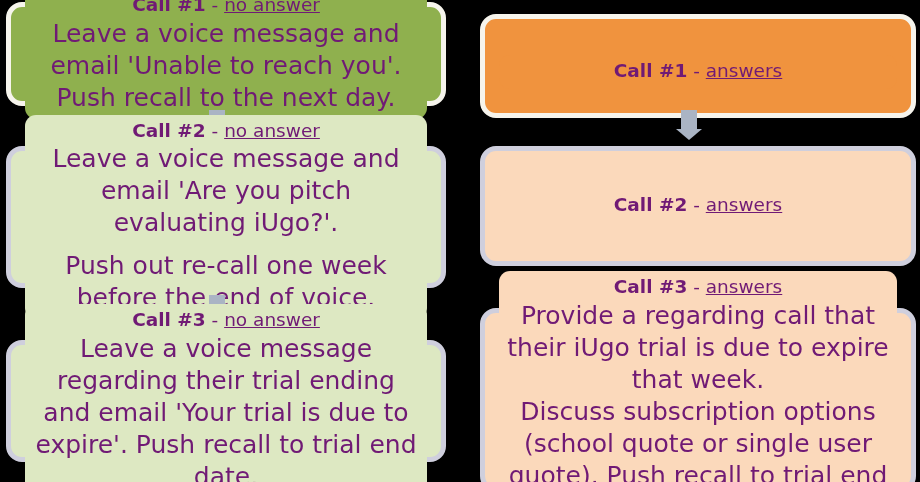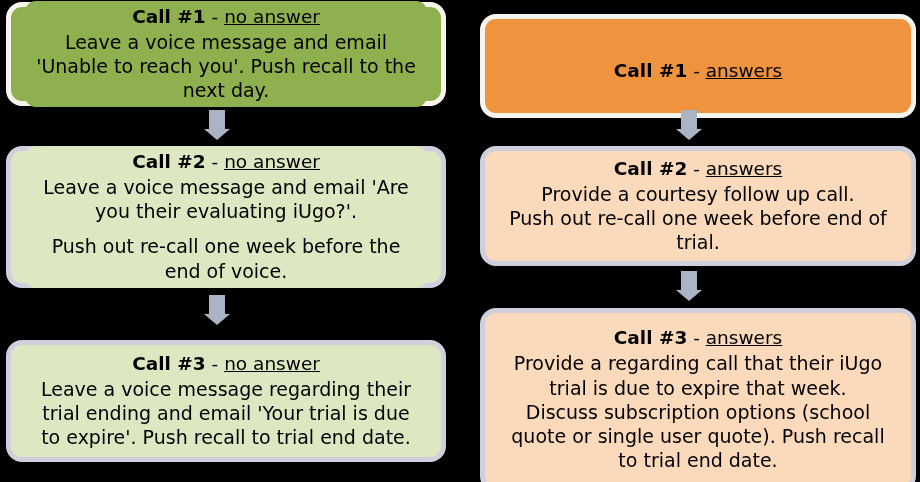--- a/index.html
+++ b/index.html
@@ -32,21 +32,21 @@
   .node {
     position: absolute;
     box-sizing: border-box;
     border-radius: 16px;
     display: flex;
     flex-direction: column;
     align-items: center;
     justify-content: center;
     text-align: center;
     padding: 6px 14px;
-    color: #000000;
+    color: #701a75;
   }
 
   
   .node.ring-white  { border: 5px solid #f6f4ec; }
   .node.ring-grey   { border: 5px solid #cfcfdd; }
 
   .node .inner {
     width: 100%;
     border-radius: 11px;
     padding: 5px 6px;
@@ -69,21 +69,21 @@
   }
   .head .sep {
     font-weight: normal;
   }
   .head .state {
     font-weight: normal;
     text-decoration: underline;
   }
 
   .body-line {
-    font-size: 19px;
+    font-size: 25px;
     line-height: 1.28;
     margin: 0;
   }
   .body-para {
     margin: 0;
   }
   .body-para + .body-para {
     margin-top: 11px;
   }
 
@@ -121,21 +121,21 @@
     </div>
 
     <div class="arrow" style="left:204px; top:110px;">
       <div class="shaft" style="height:19px;"></div>
       <div class="head-tri"></div>
     </div>
 
     <div class="node ring-grey fill-lightgreen" style="left:6px; top:146px; width:440px; height:142px;">
       <div class="inner fill-lightgreen">
         <p class="head"><span class="call">Call #2</span><span class="sep"> - </span><span class="state">no answer</span></p>
-        <p class="body-line body-para">Leave a voice message and email 'Are you their evaluating iUgo?'.</p>
+        <p class="body-line body-para">Leave a voice message and email 'Are you pitch evaluating iUgo?'.</p>
         <p class="body-line body-para">Push out re-call one week before the end of voice.</p>
       </div>
     </div>
 
     <div class="arrow" style="left:204px; top:295px;">
       <div class="shaft" style="height:19px;"></div>
       <div class="head-tri"></div>
     </div>
 
     <div class="node ring-grey fill-lightgreen" style="left:6px; top:340px; width:440px; height:122px;text-align:center;">
@@ -156,22 +156,20 @@
     </div>
 
     <div class="arrow" style="left:198px; top:110px;">
       <div class="shaft" style="height:19px;"></div>
       <div class="head-tri"></div>
     </div>
 
     <div class="node ring-grey fill-lightorange" style="left:2px; top:146px; width:436px; height:120px;">
       <div class="inner fill-lightorange">
         <p class="head"><span class="call">Call #2</span><span class="sep"> - </span><span class="state">answers</span></p>
-        <p class="body-line body-para" style="white-space:pre-line;">Provide a courtesy follow up call.
-Push out re-call one week before end of trial.</p>
       </div>
     </div>
 
     <div class="arrow" style="left:198px; top:271px;">
       <div class="shaft" style="height:19px;"></div>
       <div class="head-tri"></div>
     </div>
 
     <div class="node ring-grey fill-lightorange" style="left:2px; top:308px; width:436px; height:184px;">
       <div class="inner fill-lightorange">

